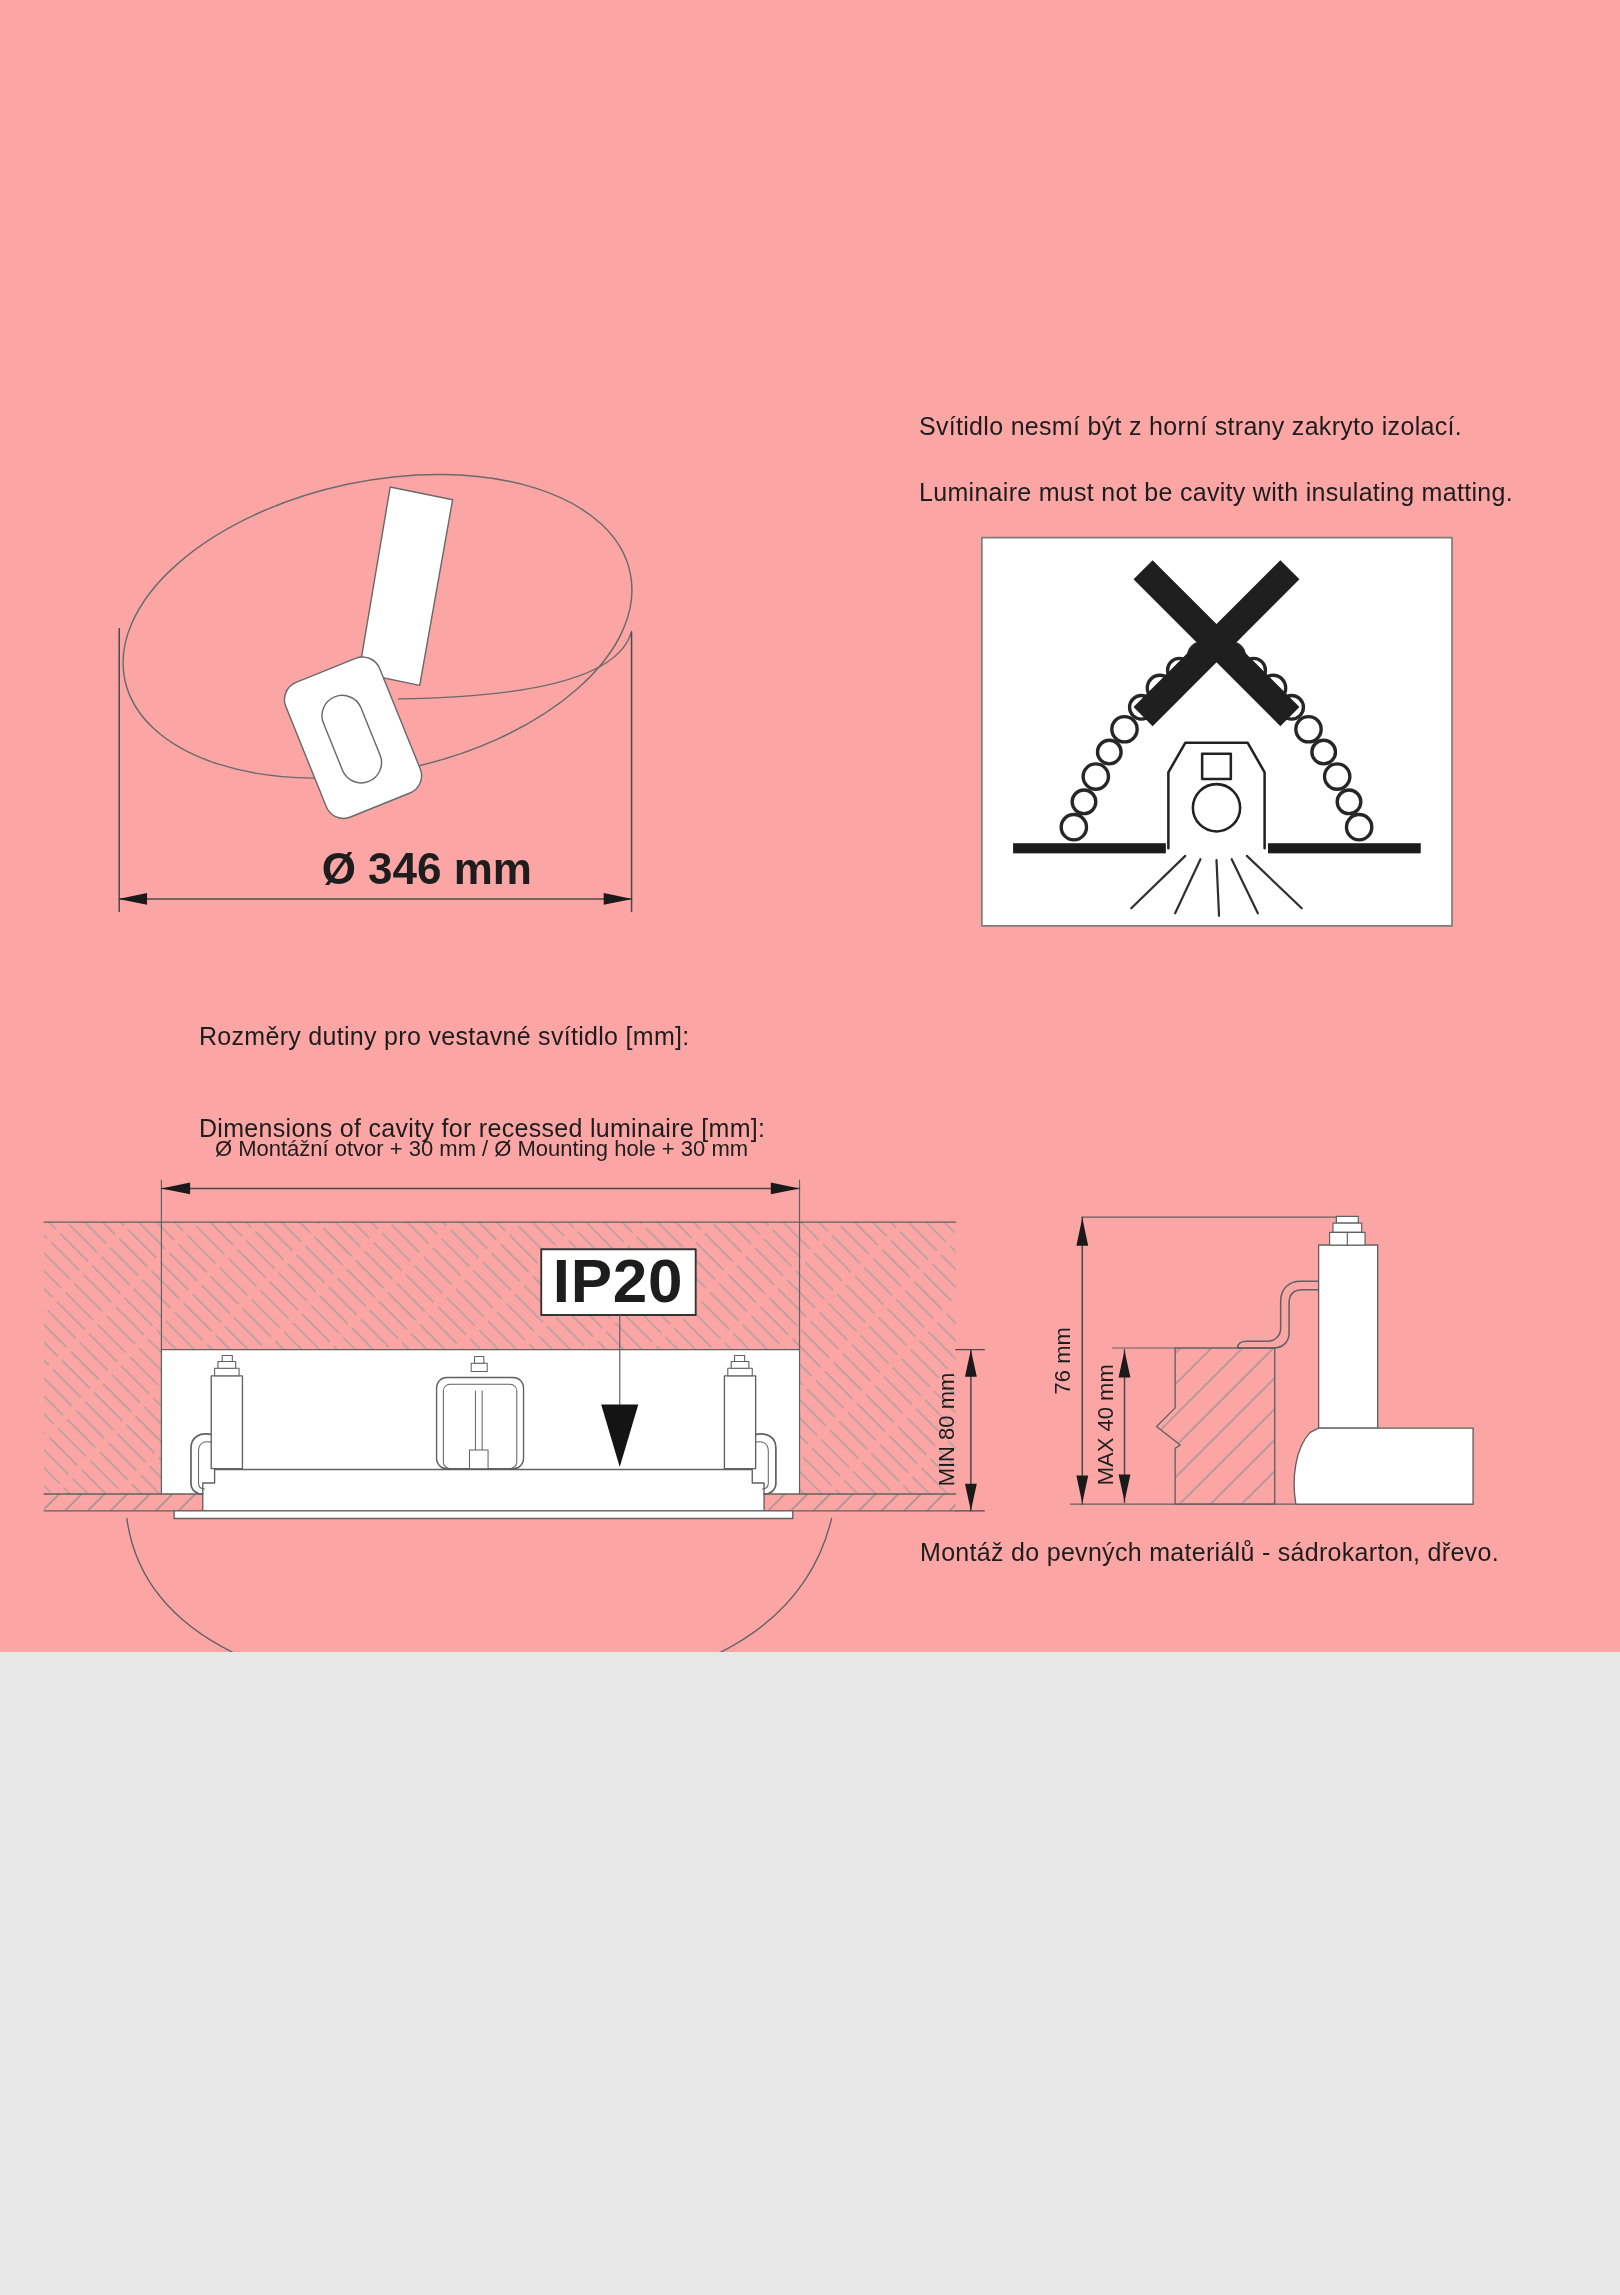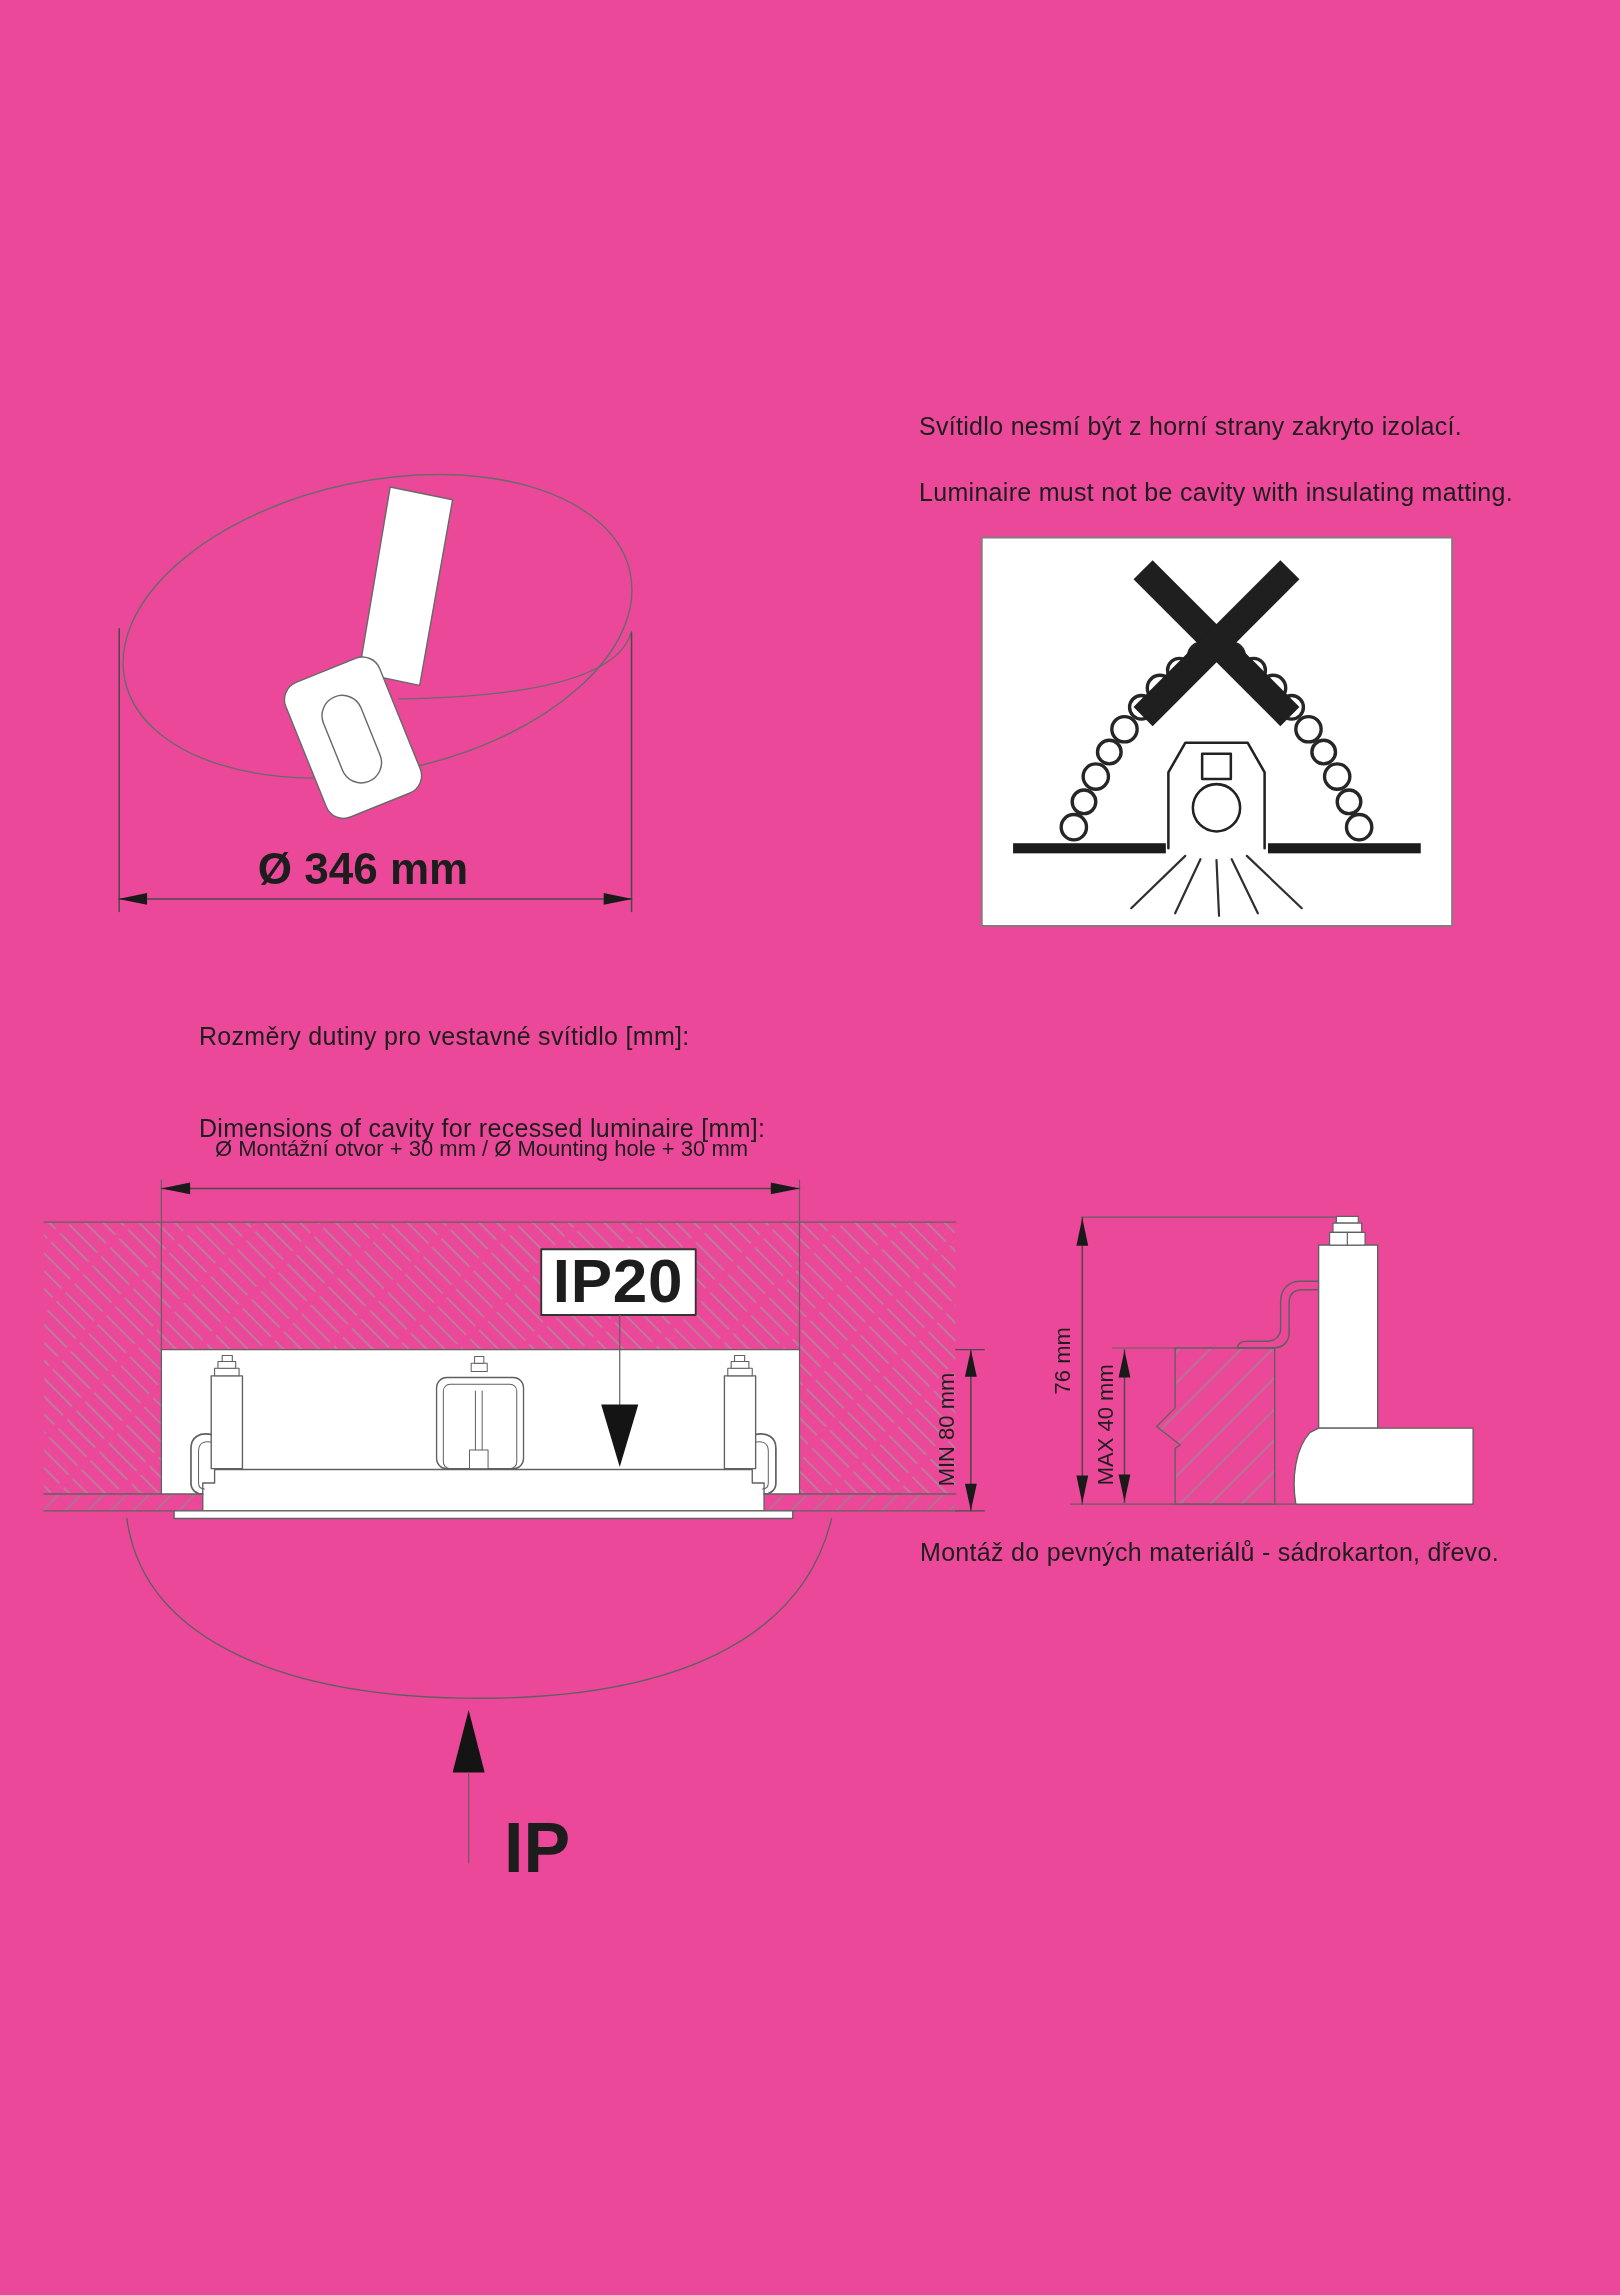--- a/index.html
+++ b/index.html
@@ -1,22 +1,22 @@
 <!DOCTYPE html>
 <html style="font-size:13.5px"><head>
 <meta charset="utf-8">
 <style>
   html,body{margin:0;padding:0;background:#e8e8e8;}
-  .page{position:relative;width:1621px;height:2295px;background:#ec4899;overflow:hidden;
+  .page{position:relative;width:1621px;height:1652px;background:#fca5a5;overflow:hidden;
         font-family:"Liberation Sans", sans-serif;color:#1d1d1d;}
   .art{position:absolute;left:0;top:0;width:1621px;height:2295px;}
   .txt{position:absolute;white-space:nowrap;color:#1d1d1d;}
   .t30{font-size:25px;letter-spacing:0.3px;}
   .t26{font-size:22px;}
-  .dia{font-size:44px;font-weight:600;text-align:center;}
+  .dia{font-size:44px;font-weight:600;text-align:right;}
   .ip20{font-size:62px;font-weight:700;text-align:center;letter-spacing:0.8px;}
   .ip{font-size:70px;font-weight:700;}
   .rot{transform:rotate(-90deg);text-align:center;}
 </style>
 </head>
 <body>
 
 <div class="page">
 
   <svg class="art" viewBox="0 0 1920 2719" fill="none" stroke-linecap="round" stroke-linejoin="round">

